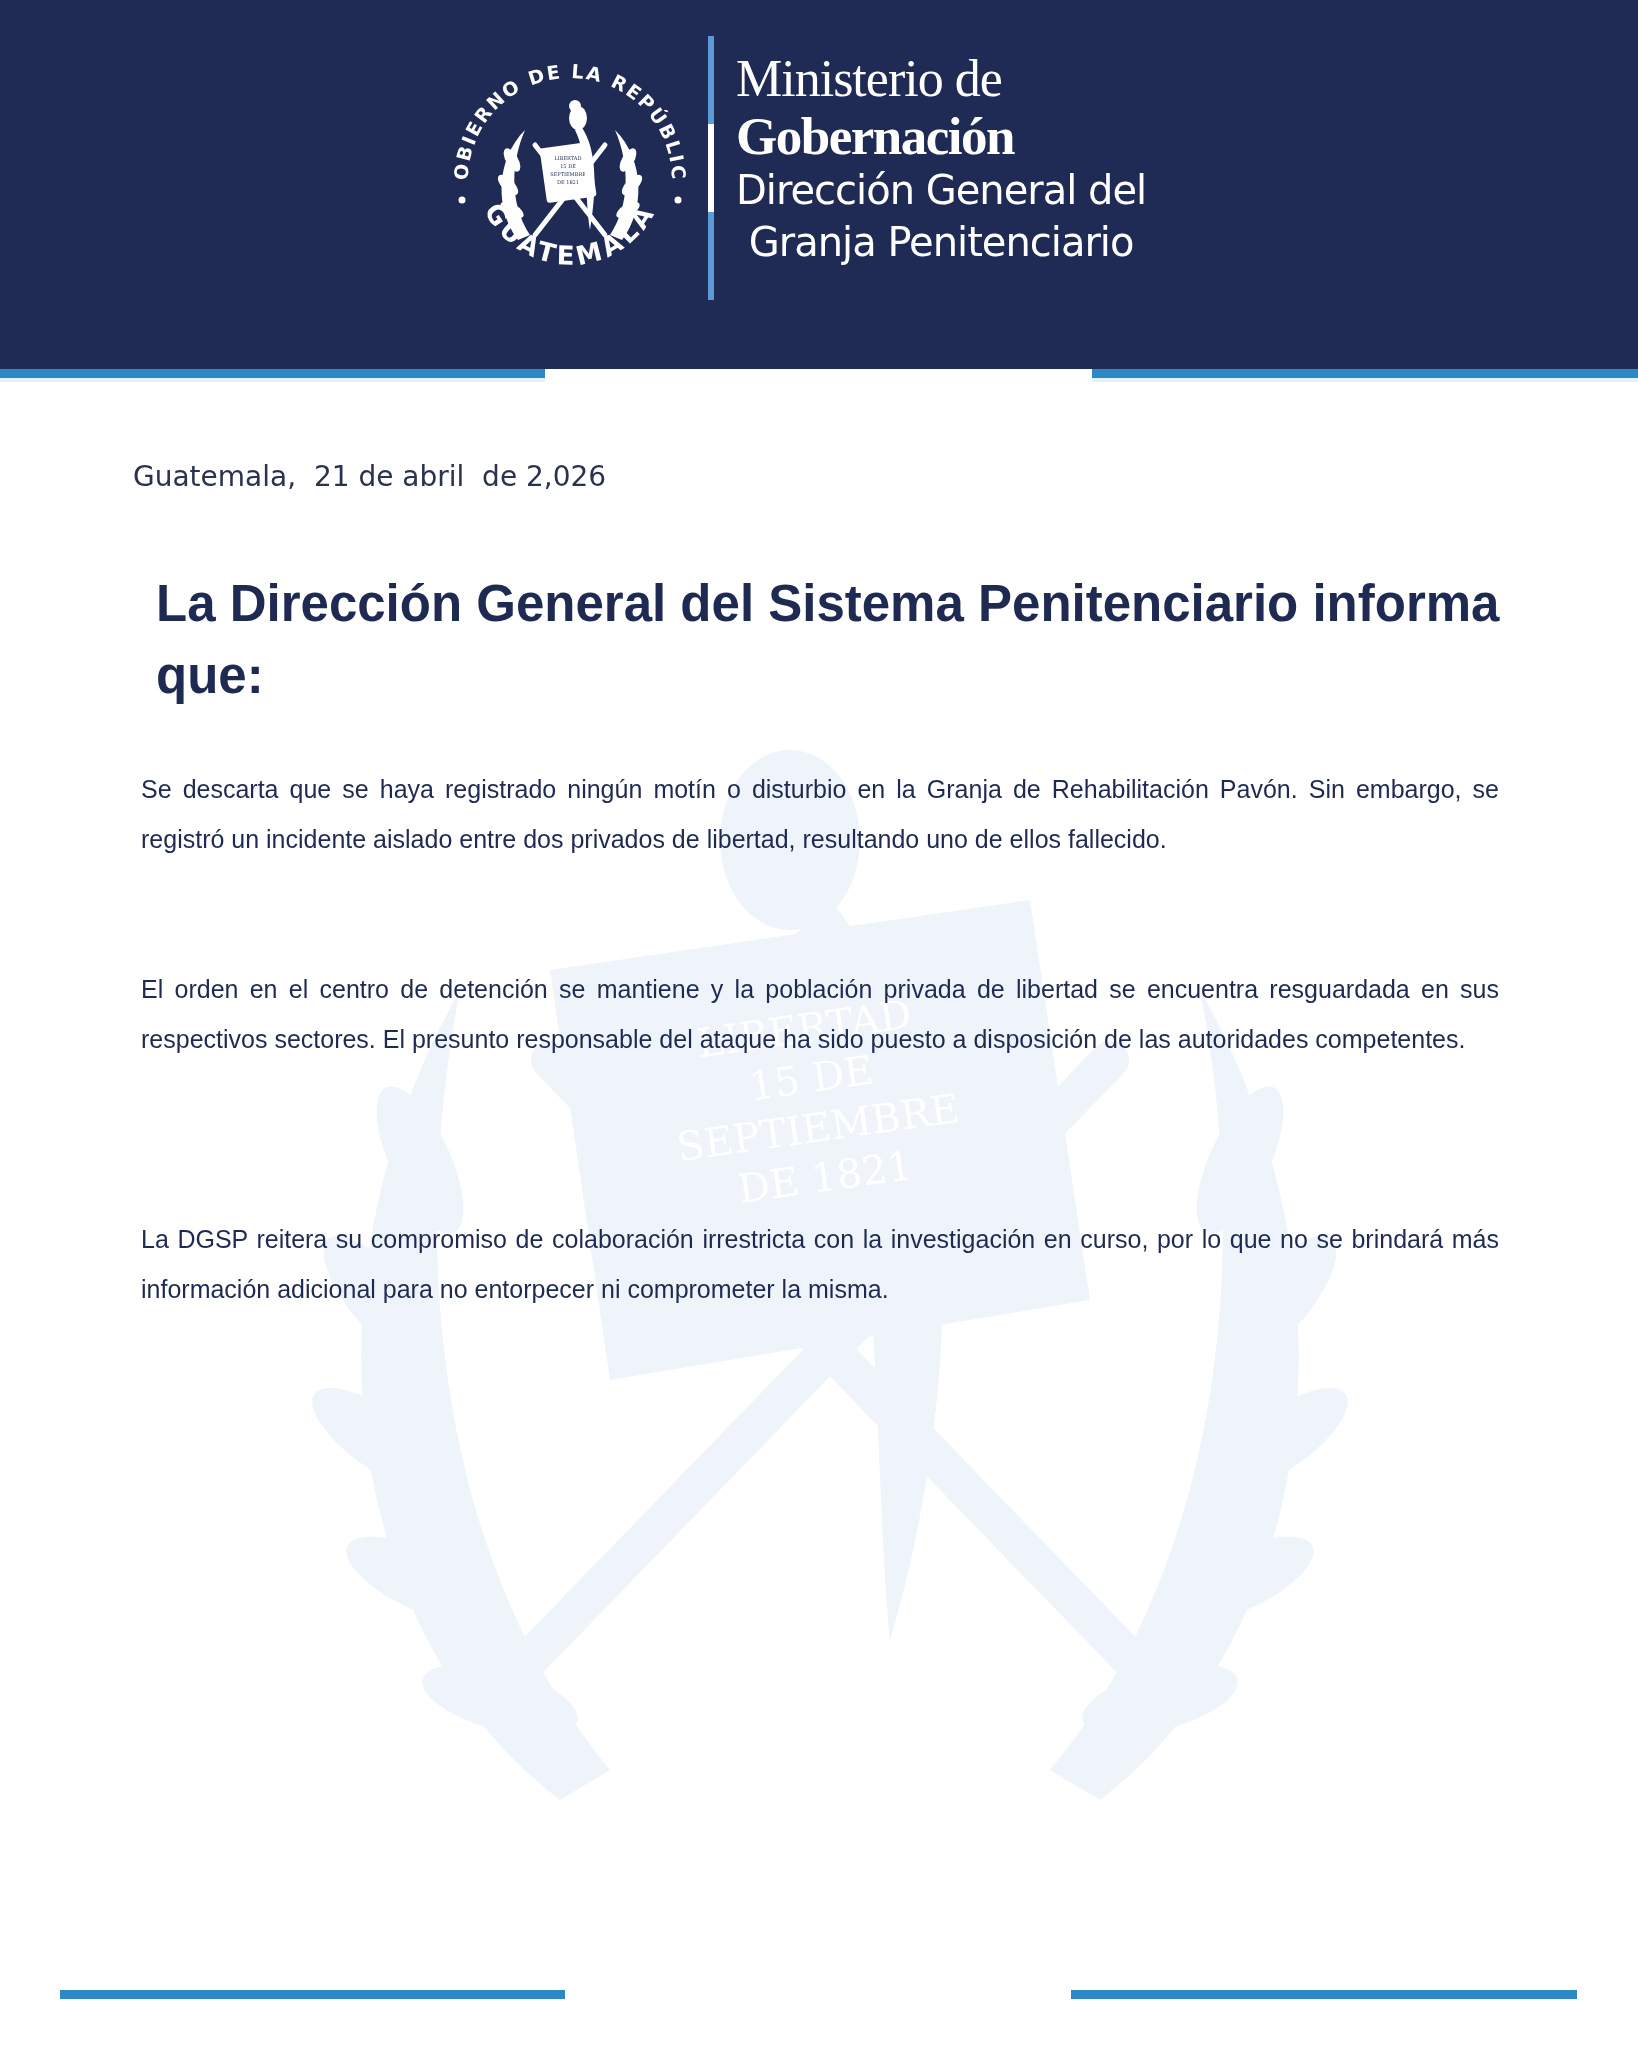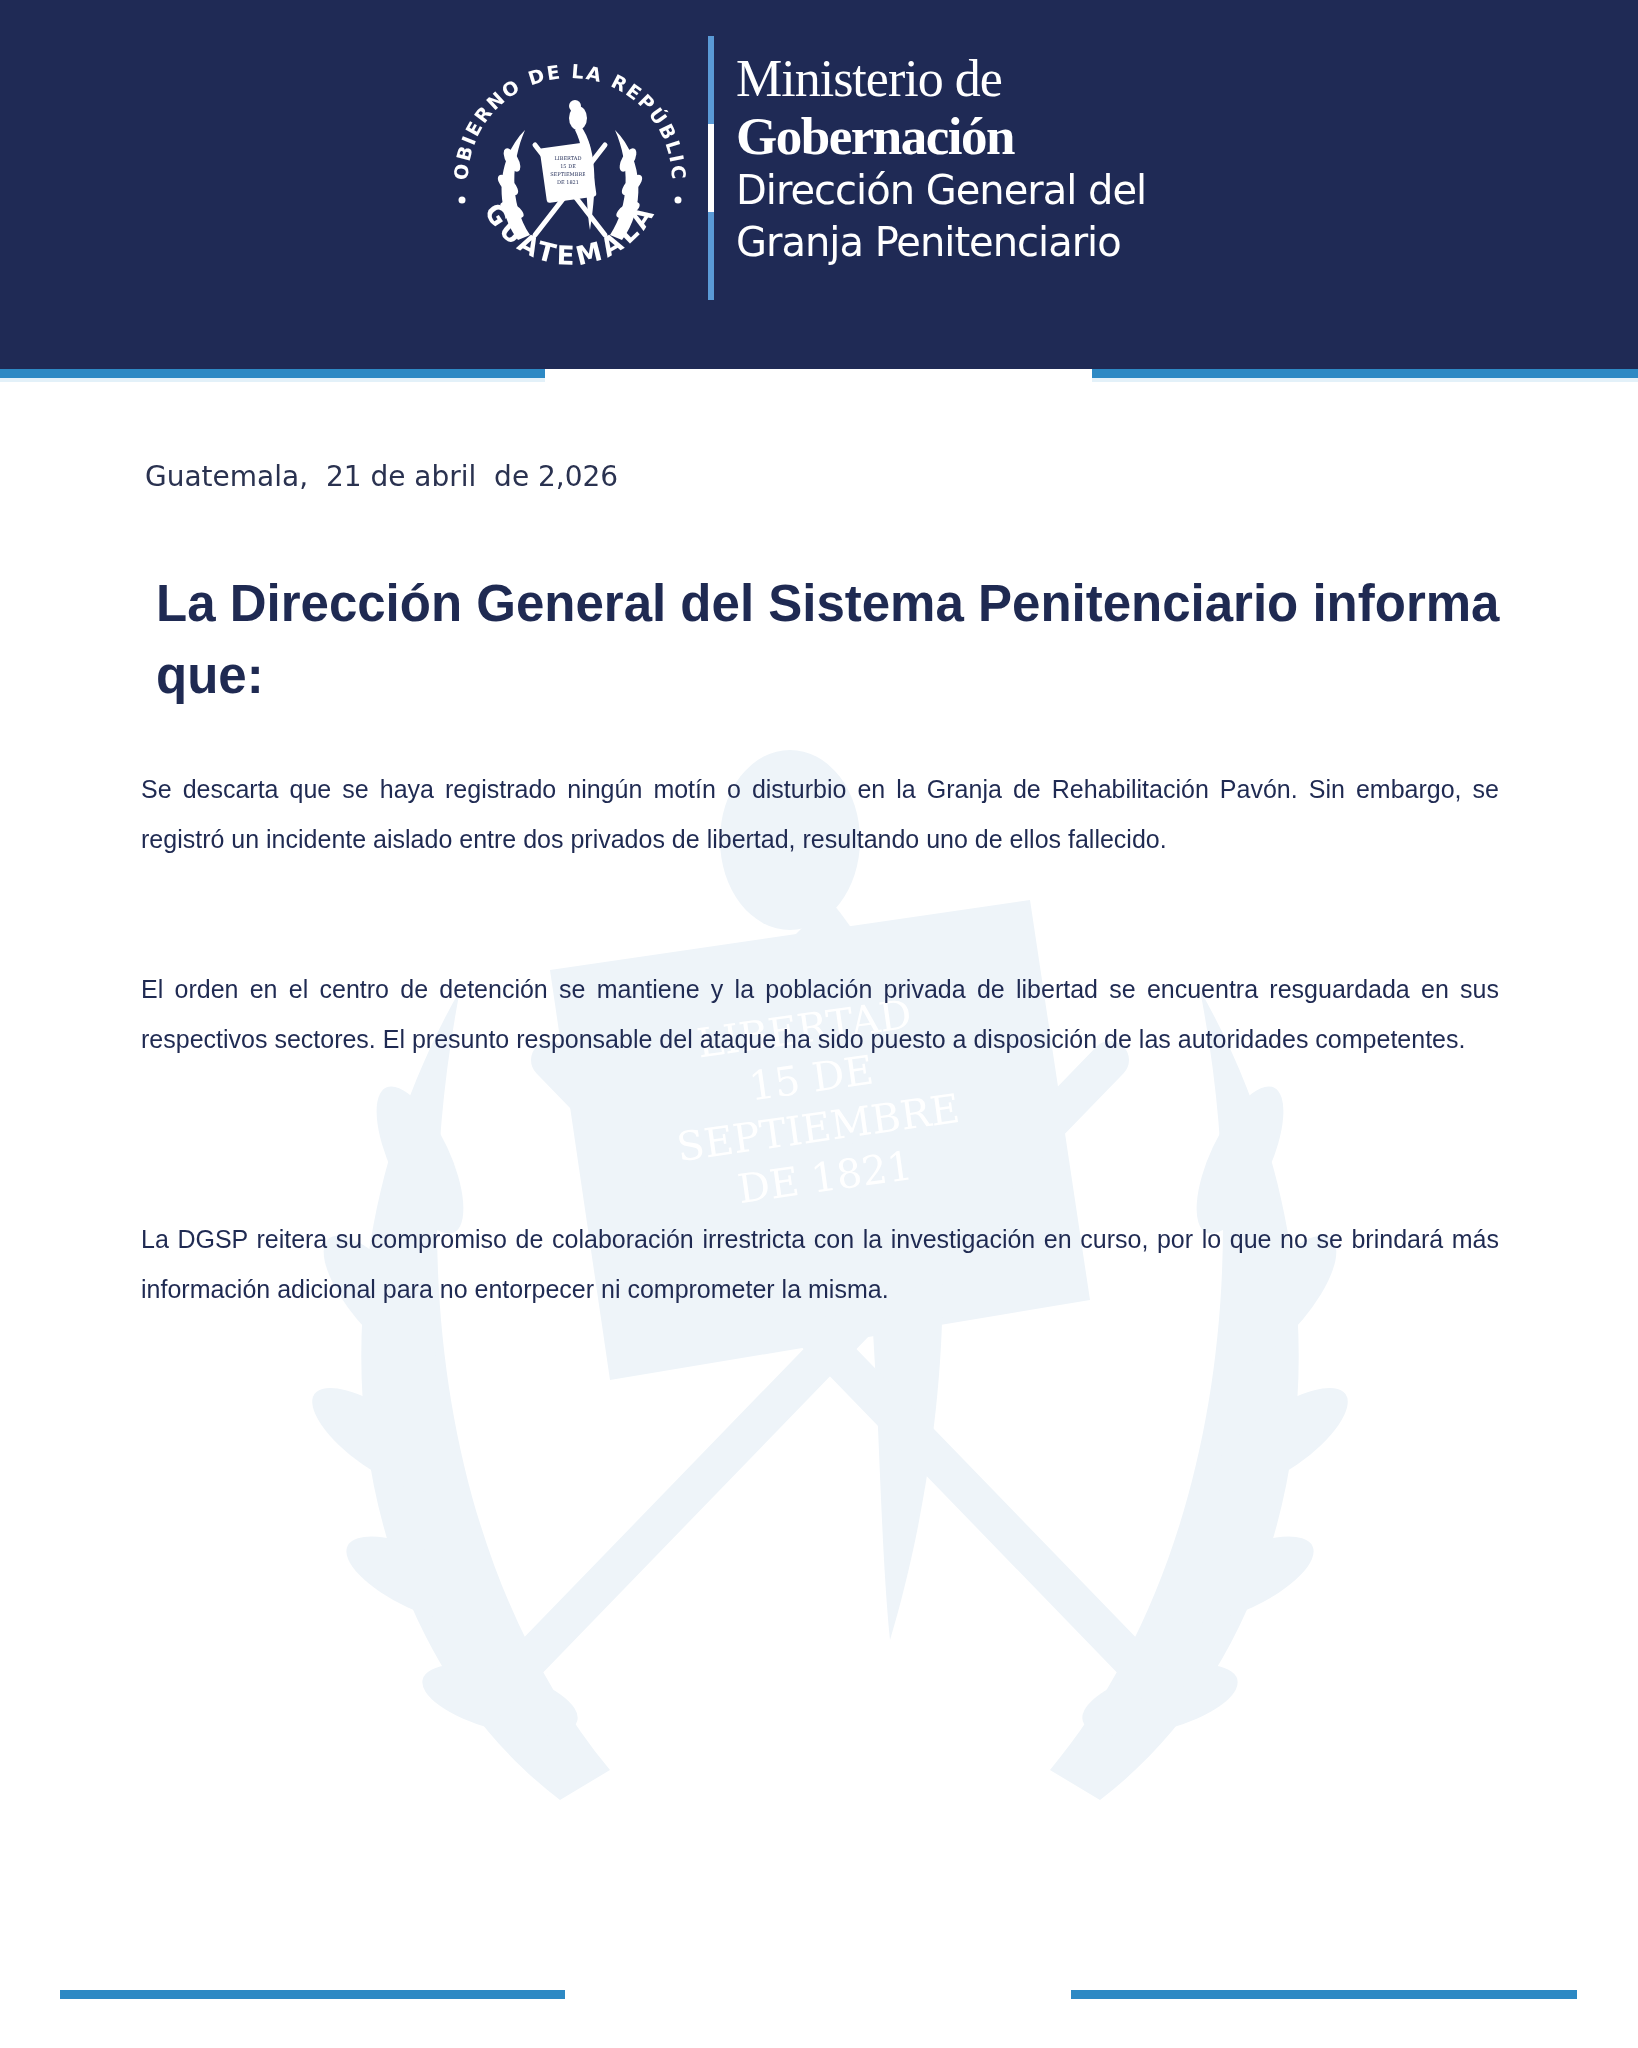--- a/index.html
+++ b/index.html
@@ -24,26 +24,26 @@
 
   .divider { position: absolute; left: 708px; top: 36px; width: 6px; height: 264px; }
   .divider .seg { position: absolute; left: 0; width: 6px; }
   .divider .seg.top { top: 0; height: 88px; background: #5a9ad6; }
   .divider .seg.mid { top: 88px; height: 88px; background: #ffffff; }
   .divider .seg.bot { top: 176px; height: 88px; background: #5a9ad6; }
 
   .brand { position: absolute; left: 736px; top: 50px; color: #ffffff; }
   .brand .l1 { font-family: Liberation Serif, serif; font-weight: 300; font-size: 52px; line-height: 58px; letter-spacing: -1px; }
   .brand .l2 { font-family: Liberation Serif, serif; font-weight: 700; font-size: 53px; line-height: 56px; letter-spacing: -1.5px; }
-  .brand .l3, .brand .l4 { font-family: "DejaVu Sans", sans-serif; font-size: 40px; line-height: 52px; letter-spacing: -1px; }
+  .brand .l3, .brand .l4 { font-family: "DejaVu Sans", sans-serif; font-size: 40px; line-height: 52px; letter-spacing: -1px; text-align: center; }
 
   .watermark { position: absolute; left: 230px; top: 740px; width: 1200px; height: 1130px; opacity: 1; }
 
   .date {
-    position: absolute; left: 145px; top: 460px;
+    position: absolute; left: 133px; top: 460px;
     font-size: 28px; color: #2a3250; white-space: pre; text-align: center;
   }
   .title {
     position: absolute; left: 156px; top: 568px; width: 1360px;
     font-family: "Liberation Sans", sans-serif;
     font-weight: 700; font-size: 51px; line-height: 72px; color: #1f2a52;
   }
   .body {
     position: absolute; left: 141px; width: 1358px;
     font-family: "Liberation Sans", sans-serif;

